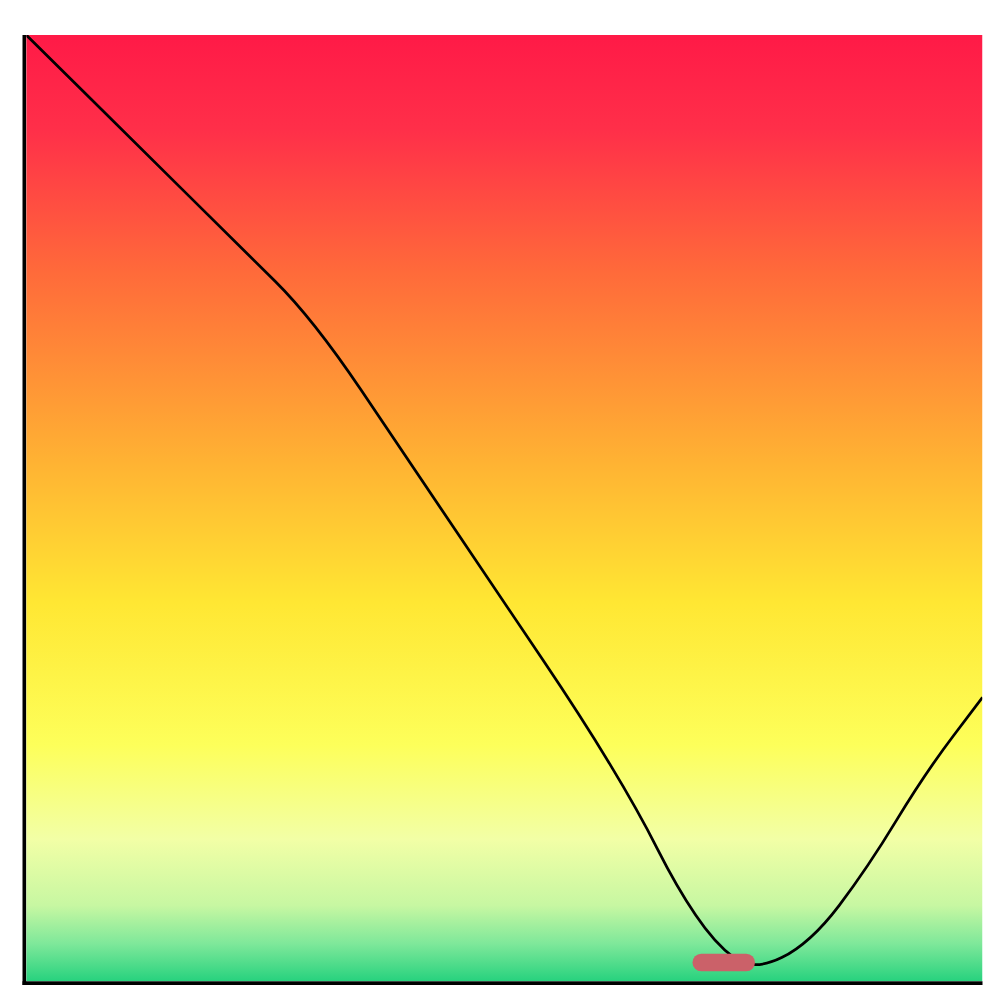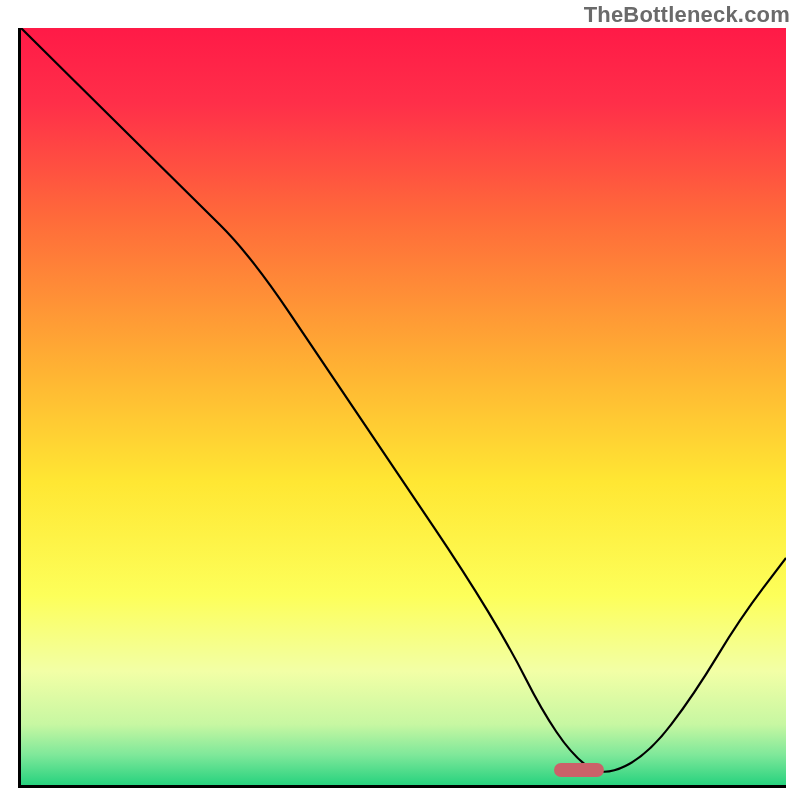--- a/index.html
+++ b/index.html
@@ -51,21 +51,20 @@
     height: 14px;
     border-radius: 7px;
     background: #cb6169;
     transform: translate(-50%, -50%);
   }
 </style>
 </head>
 <body>
 
 <div class="wrap">
-  <div class="watermark">TheBottleneck.com</div>
 
   <div class="plot">
 
     <div class="gradient" style="background: linear-gradient(rgb(255, 26, 71) 0%, rgb(255, 47, 73) 10%, rgb(255, 106, 58) 25%, rgb(255, 178, 51) 45%, rgb(255, 231, 51) 60%, rgb(253, 255, 90) 75%, rgb(242, 255, 166) 85%, rgb(199, 247, 162) 92%, rgb(127, 232, 154) 96%, rgb(39, 210, 126) 100%);"></div>
 
     <svg class="curve" viewBox="0 0 100 100" preserveAspectRatio="none">
       <path fill="none" stroke="#000" stroke-width="2.2" vector-effect="non-scaling-stroke" d="M0 0 Q0 0 6 6 Q12 12 17 17 Q22 22 26 26 Q30 30 35 37.5 Q40 45 45 52.5 Q50 60 54 66 Q58 72 61 77 Q64 82 66 86 Q68 90 70 93 Q72 96 74 97.5 Q76 99 79 97.5 Q82 96 85 92 Q88 88 91 83 Q94 78 97 74 T100 70 "></path>
     </svg>
 
     <div class="marker" style="left: 558.45px; top: 741.86px; background: rgb(203, 97, 105);"></div>

